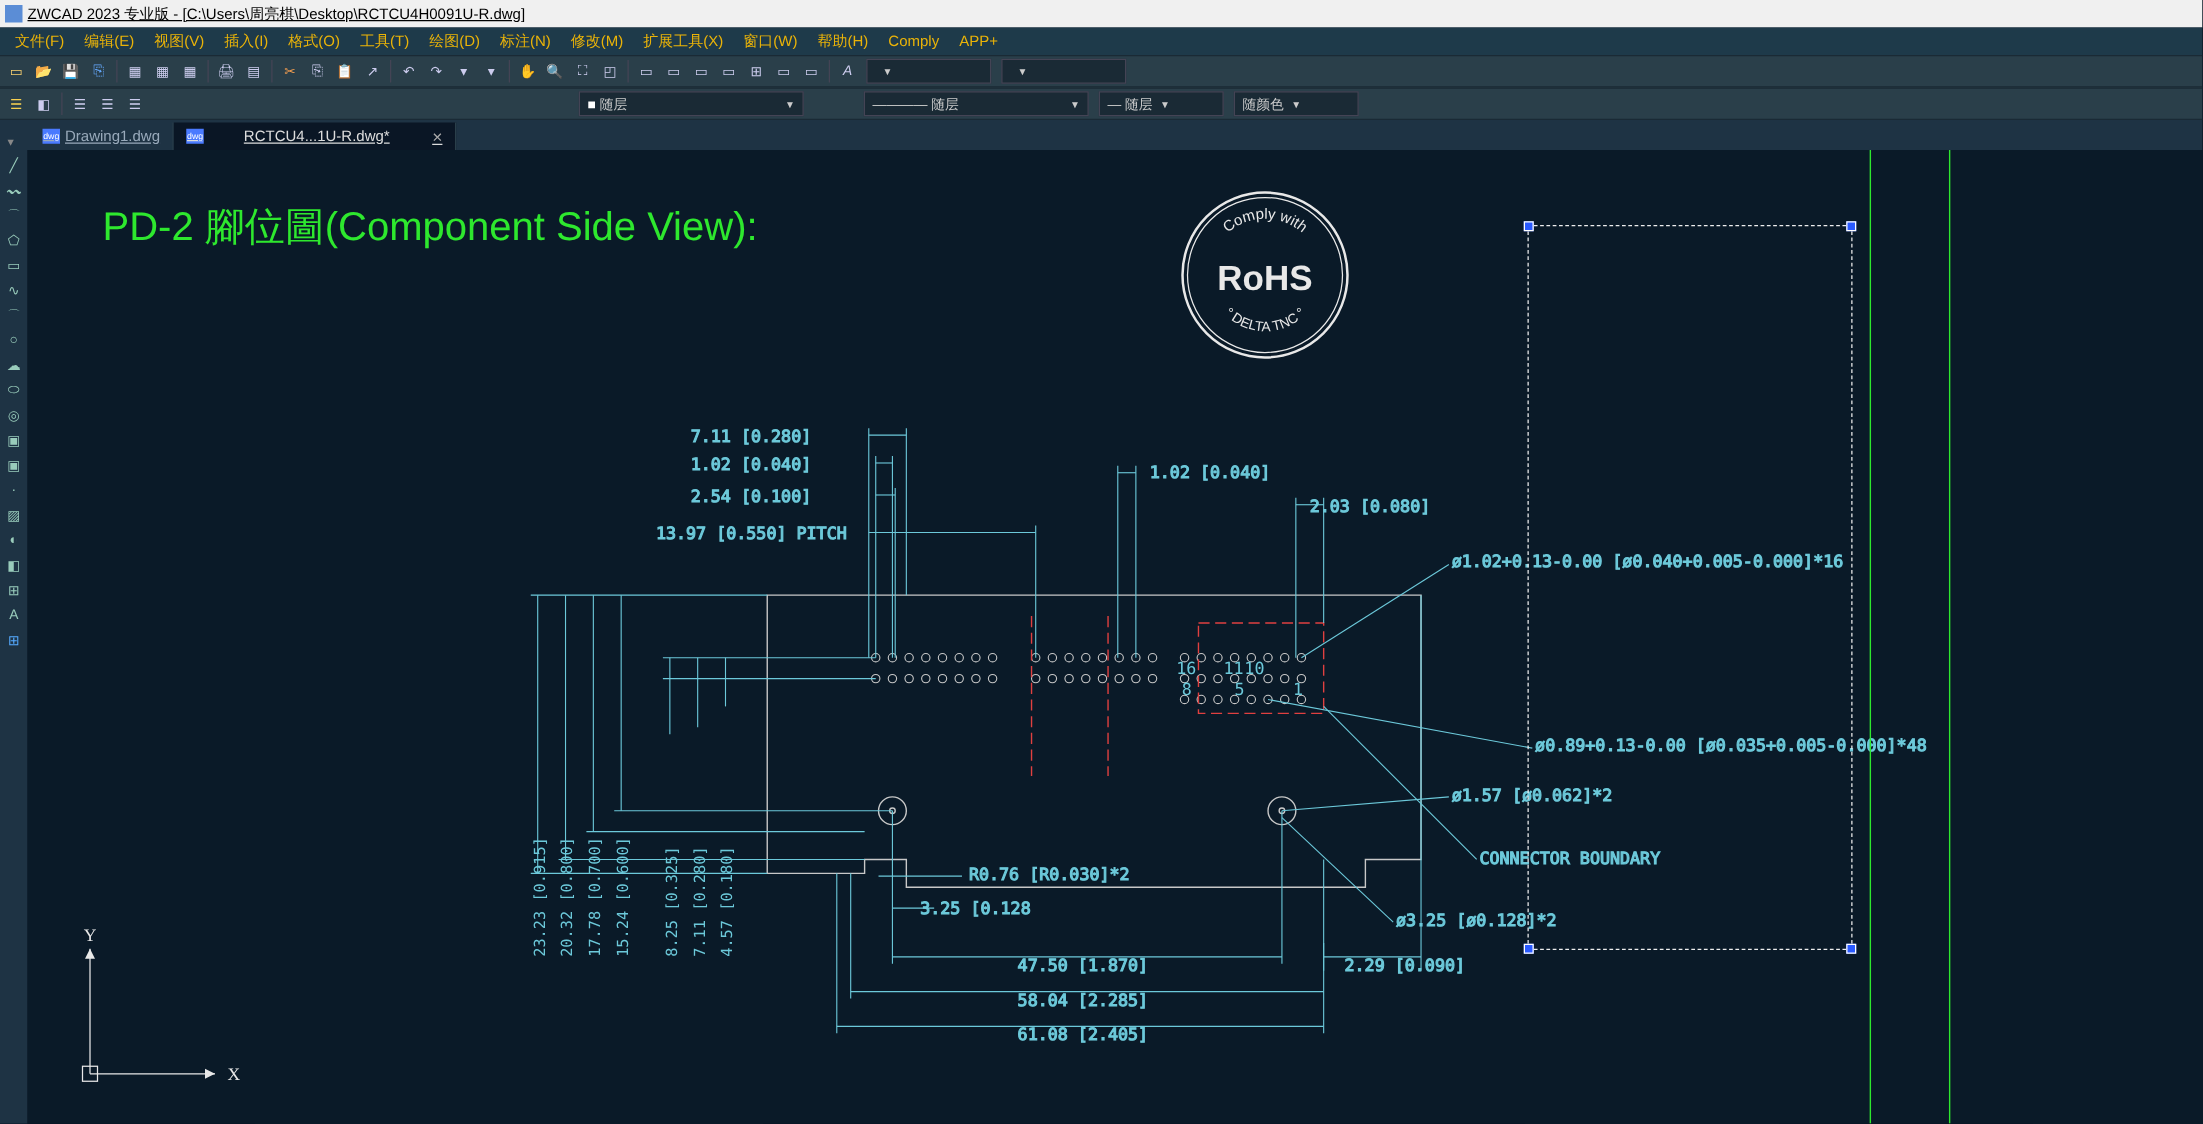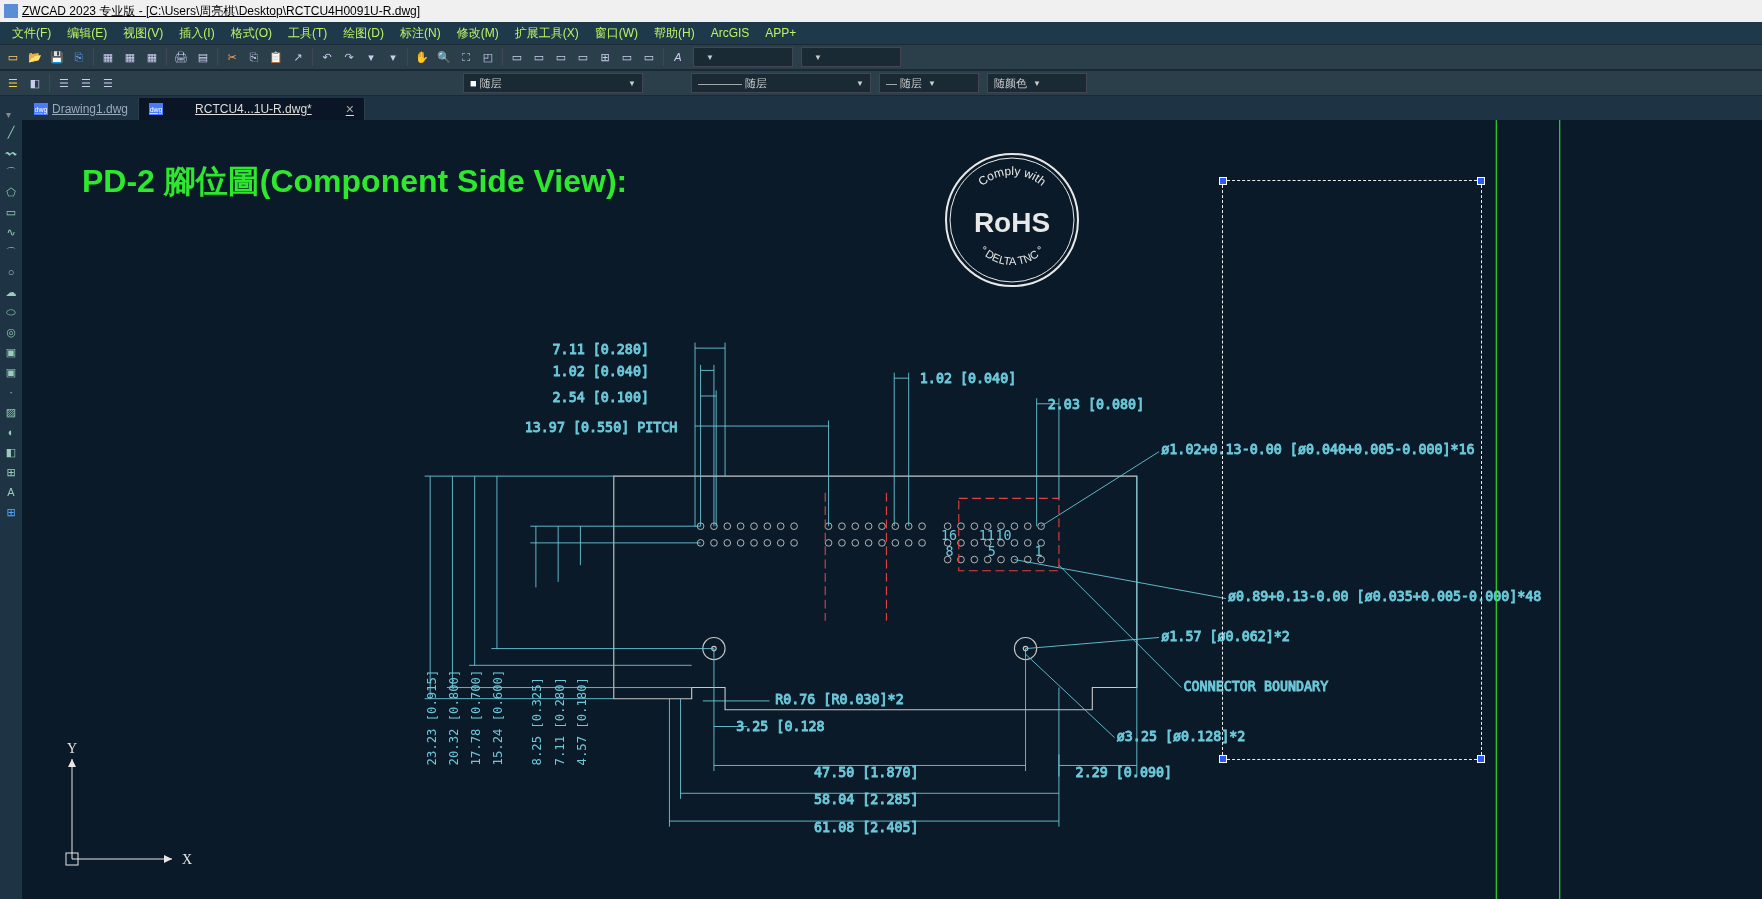--- a/index.html
+++ b/index.html
@@ -2,21 +2,21 @@
 <html><head>
 <meta charset="utf-8">
 <style>
 * { margin:0; padding:0; box-sizing:border-box; font-family:"Microsoft YaHei",Arial,sans-serif; user-select:none; }
 body { background:#0a1625; width:1762px; height:899px; overflow:hidden; position:relative; }
 
 .titlebar { background:#f0f0f0; height:22px; display:flex; align-items:center; padding:0 4px; font-size:12px; color:#000;text-decoration:underline; }
 .titlebar .app-icon { width:14px; height:14px; background:#5b8dd6; margin-right:4px; }
 
 .menubar { background:#1e3a4a; height:22px; display:flex; align-items:center; padding:0 4px; }
-.menubar .mitem { color:#bef264; font-size:12px; padding:2px 8px; cursor:pointer; }
+.menubar .mitem { color:#eab308; font-size:12px; padding:2px 8px; cursor:pointer; }
 
 .toolbar-row { background:#2a3f4a; height:26px; display:flex; align-items:center; padding:0 2px; border-top:1px solid #1a2a35; border-bottom:1px solid #1a2a35; }
 .toolbtn { width:20px; height:20px; margin:0 1px; cursor:pointer; display:inline-flex; align-items:center; justify-content:center; color:#cce; font-size:11px; border:1px solid transparent; }
 .sep { width:1px; height:18px; background:#445; margin:0 3px; }
 .layer-drop { display:flex; align-items:center; background:#1a2a35; border:1px solid #445; height:20px; padding:0 6px; color:#ccc; font-size:11px; margin:0 4px; cursor:pointer; }
 .layer-drop.wide { min-width:180px; justify-content:space-between;margin-left:44px; }
 .layer-drop.med { min-width:100px; }
 .drop-arrow { font-size:8px; margin-left:6px; }
 
 .tab-row { background:#1e3344; height:24px; display:flex; align-items:flex-end; padding-left:24px; }
@@ -25,21 +25,21 @@
 .file-tab.active { background:#0a1625; color:#ddd;gap:28px; }
 .file-tab .dwg-icon { width:14px; height:12px; background:#4a7aff; margin-right:4px; font-size:7px; color:#fff; display:inline-flex; align-items:center; justify-content:center; }
 .file-tab .close { margin-left:6px; font-size:14px; color:#aaa; }
 
 .workspace { position:absolute; top:120px; left:0; right:0; bottom:0; display:flex; }
 .left-tools { width:22px; background:#1e3344; display:flex; flex-direction:column; padding-top:2px; }
 .left-tools .vtool { width:18px; height:18px; margin:1px auto; cursor:pointer; display:flex; align-items:center; justify-content:center; color:#9cb; font-size:11px; }
 
 .canvas { flex:1; background:#0a1a28; position:relative; overflow:hidden; }
 
-.drawing-title { position:absolute; left:60px; top:40px; color:#2ee82e; font-size:32px; font-weight:bold; }
+.drawing-title { position:absolute; left:60px; top:40px; color:#2ee82e; font-size:32px; font-weight:normal; }
 
 .rohs-stamp { position:absolute; left:920px; top:30px; width:140px; height:140px; }
 
 .cad { position:absolute; left:0; top:0; width:100%; height:100%; }
 
 .ucs { position:absolute; left:30px; bottom:20px; }
 .ucs-label { fill:#e8e8e8; font-size:14px; font-family:serif; }
 
 .sel-box { position:absolute; left:1200px; top:60px; width:260px; height:580px; border:1px dashed #eee; }
 .sel-handle { position:absolute; width:8px; height:8px; background:#2a5aff; border:1px solid #fff; }
@@ -64,21 +64,21 @@
   <span class="mitem">视图(V)</span>
   <span class="mitem">插入(I)</span>
   <span class="mitem">格式(O)</span>
   <span class="mitem">工具(T)</span>
   <span class="mitem">绘图(D)</span>
   <span class="mitem">标注(N)</span>
   <span class="mitem">修改(M)</span>
   <span class="mitem">扩展工具(X)</span>
   <span class="mitem">窗口(W)</span>
   <span class="mitem">帮助(H)</span>
-  <span class="mitem">ArcGIS</span>
+  <span class="mitem">Comply</span>
   <span class="mitem">APP+</span>
 </div>
 
 <div class="toolbar-row">
   <span class="toolbtn" style="color:#f8d070">▭</span>
   <span class="toolbtn" style="color:#f8d070">📂</span>
   <span class="toolbtn" style="color:#6af">💾</span>
   <span class="toolbtn" style="color:#6af">⎘</span>
   <span class="sep"></span>
   <span class="toolbtn">▦</span>

